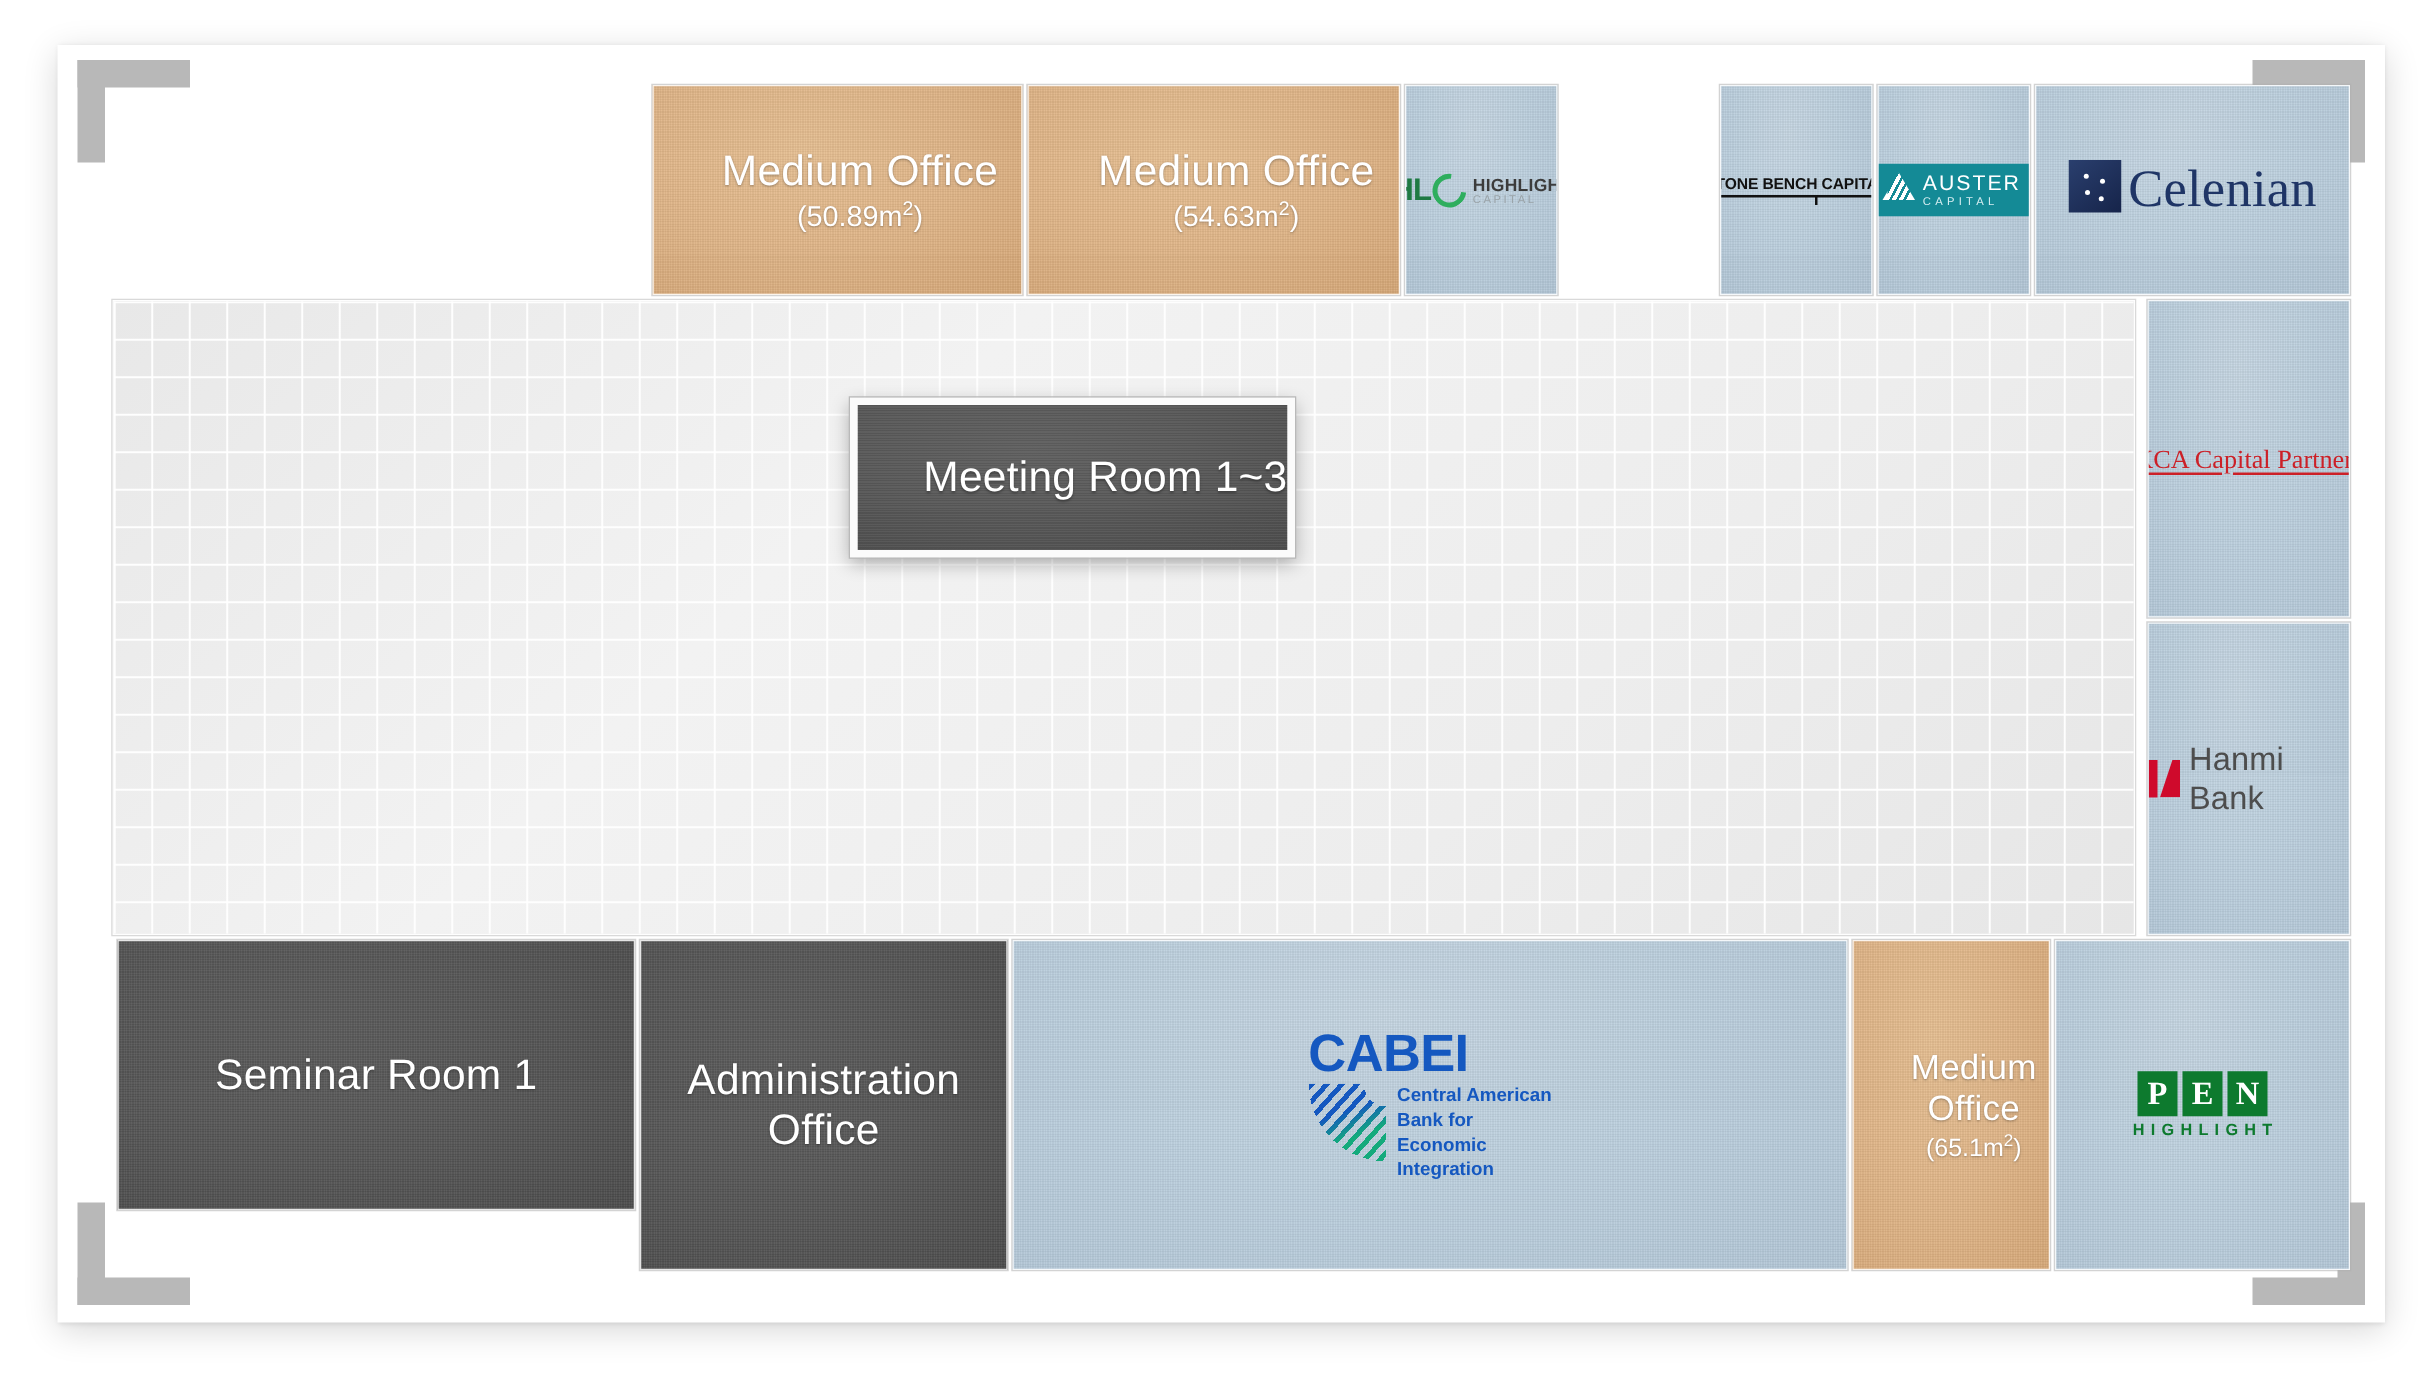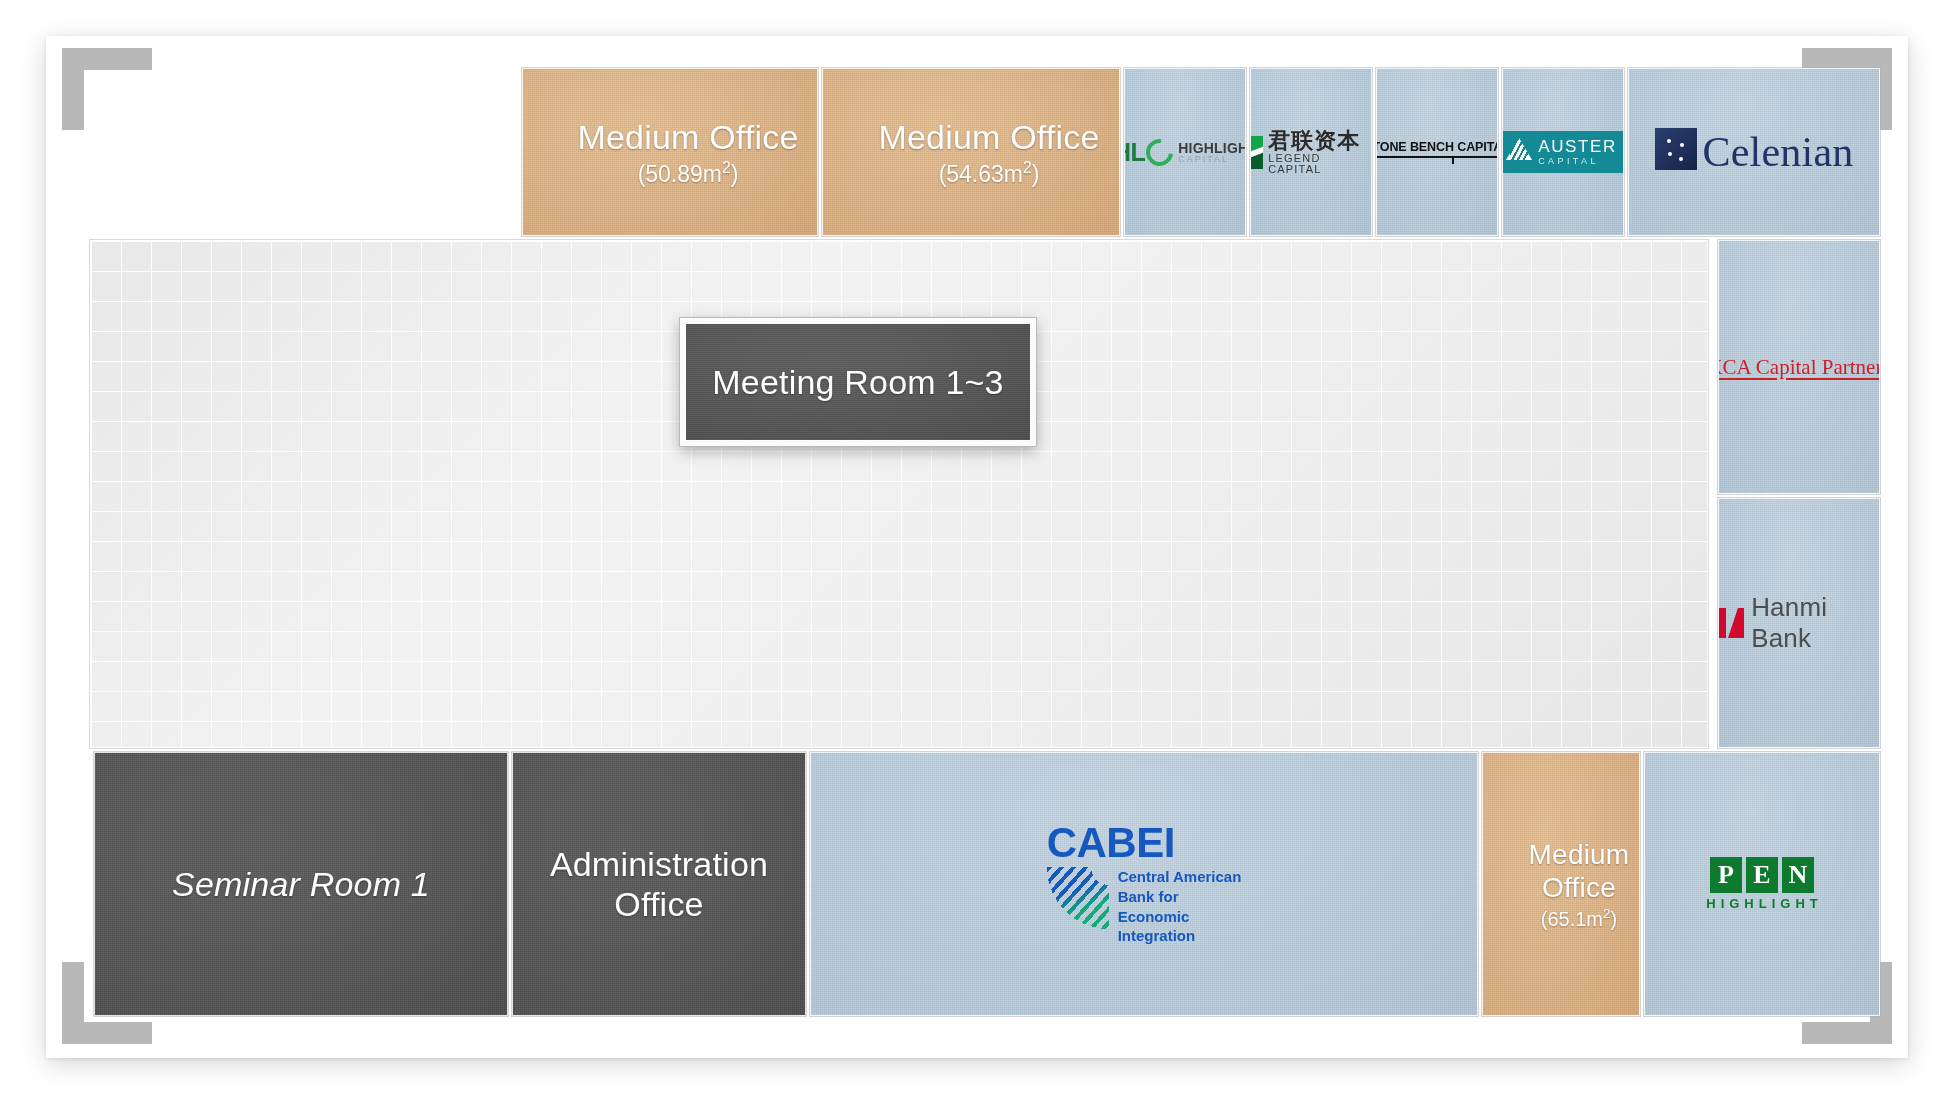--- a/index.html
+++ b/index.html
@@ -146,21 +146,21 @@
     left: 680px;
     top: 318px;
     width: 356px;
     height: 128px;
     background:
       radial-gradient(ellipse at 40% 32%, #5e5e5e 0%, #585858 45%, #4d4d4d 100%);
     border: 6px solid #fbfbfb;
     outline: 1px solid #b9b9b9;
     display: flex;
     align-items: center;
-    justify-content: center;
+    justify-content: flex-end;
     z-index: 6;
     box-shadow: 0 5px 14px rgba(0,0,0,0.30);
   }
   .meeting::after {
     content: "";
     position: absolute;
     inset: 0;
     pointer-events: none;
     background-image:
       repeating-linear-gradient(0deg, rgba(255,255,255,0.045) 0 1px, rgba(0,0,0,0.035) 1px 2px);
@@ -419,31 +419,20 @@
           HL<span class="hlc-c"></span>
         </div>
         <div class="hlc-txt">
           <div class="t1">HIGHLIGHT</div>
           <div class="t2">CAPITAL</div>
         </div>
       </div>
     </div>
   </div>
 
-  <div class="room room-blue" style="left:1250px; top:68px; width:122px; height:168px;">
-    <div class="logo-wrap">
-      <div class="legend">
-        <div class="legend-mark"></div>
-        <div class="legend-txt">
-          <div class="cn">君联资本</div>
-          <div class="en">LEGEND CAPITAL</div>
-        </div>
-      </div>
-    </div>
-  </div>
 
   <div class="room room-blue" style="left:1376px; top:68px; width:122px; height:168px;">
     <div class="logo-wrap">
       <div class="stonebench">
         <div class="sb-txt">STONE BENCH CAPITAL</div>
         <div class="sb-bar"></div>
       </div>
     </div>
   </div>
 
@@ -481,21 +470,21 @@
 
   <div class="room room-blue" style="left:1718px; top:498px; width:162px; height:250px;">
     <div class="logo-wrap">
       <div class="hanmi">
         <div class="hanmi-mark"></div>
         <div class="hanmi-name">Hanmi Bank</div>
       </div>
     </div>
   </div>
 
-  <div class="room room-dark" style="left:94px; top:752px; width:414px; height:264px;font-style:italic;">
+  <div class="room room-dark" style="left:94px; top:752px; width:414px; height:216px;">
     <div class="room-label">Seminar Room 1</div>
   </div>
 
   <div class="room room-blue" style="left:810px; top:752px; width:668px; height:264px;">
     <div class="logo-wrap">
       <div class="cabei">
         <div class="cabei-word">CABEI</div>
         <div class="cabei-row">
           <div class="cabei-fan"></div>
           <div class="cabei-lines">

